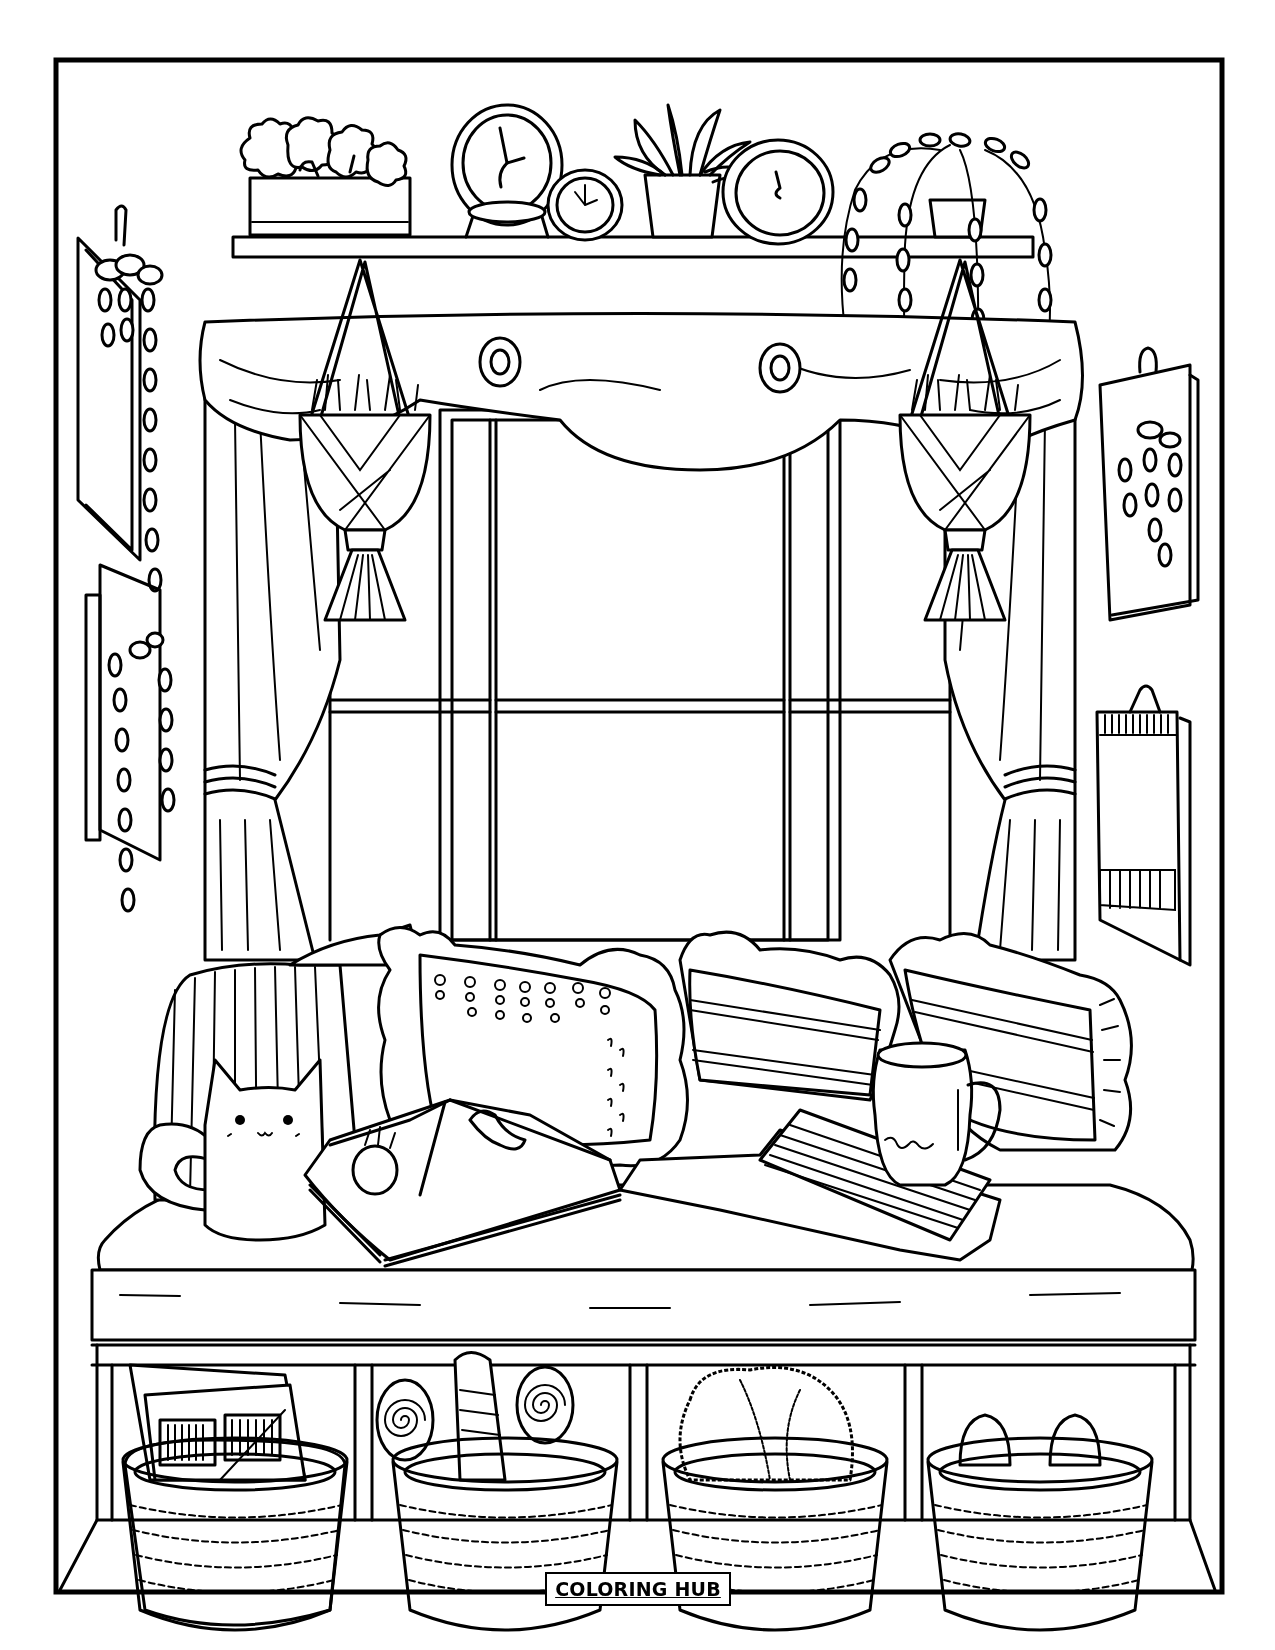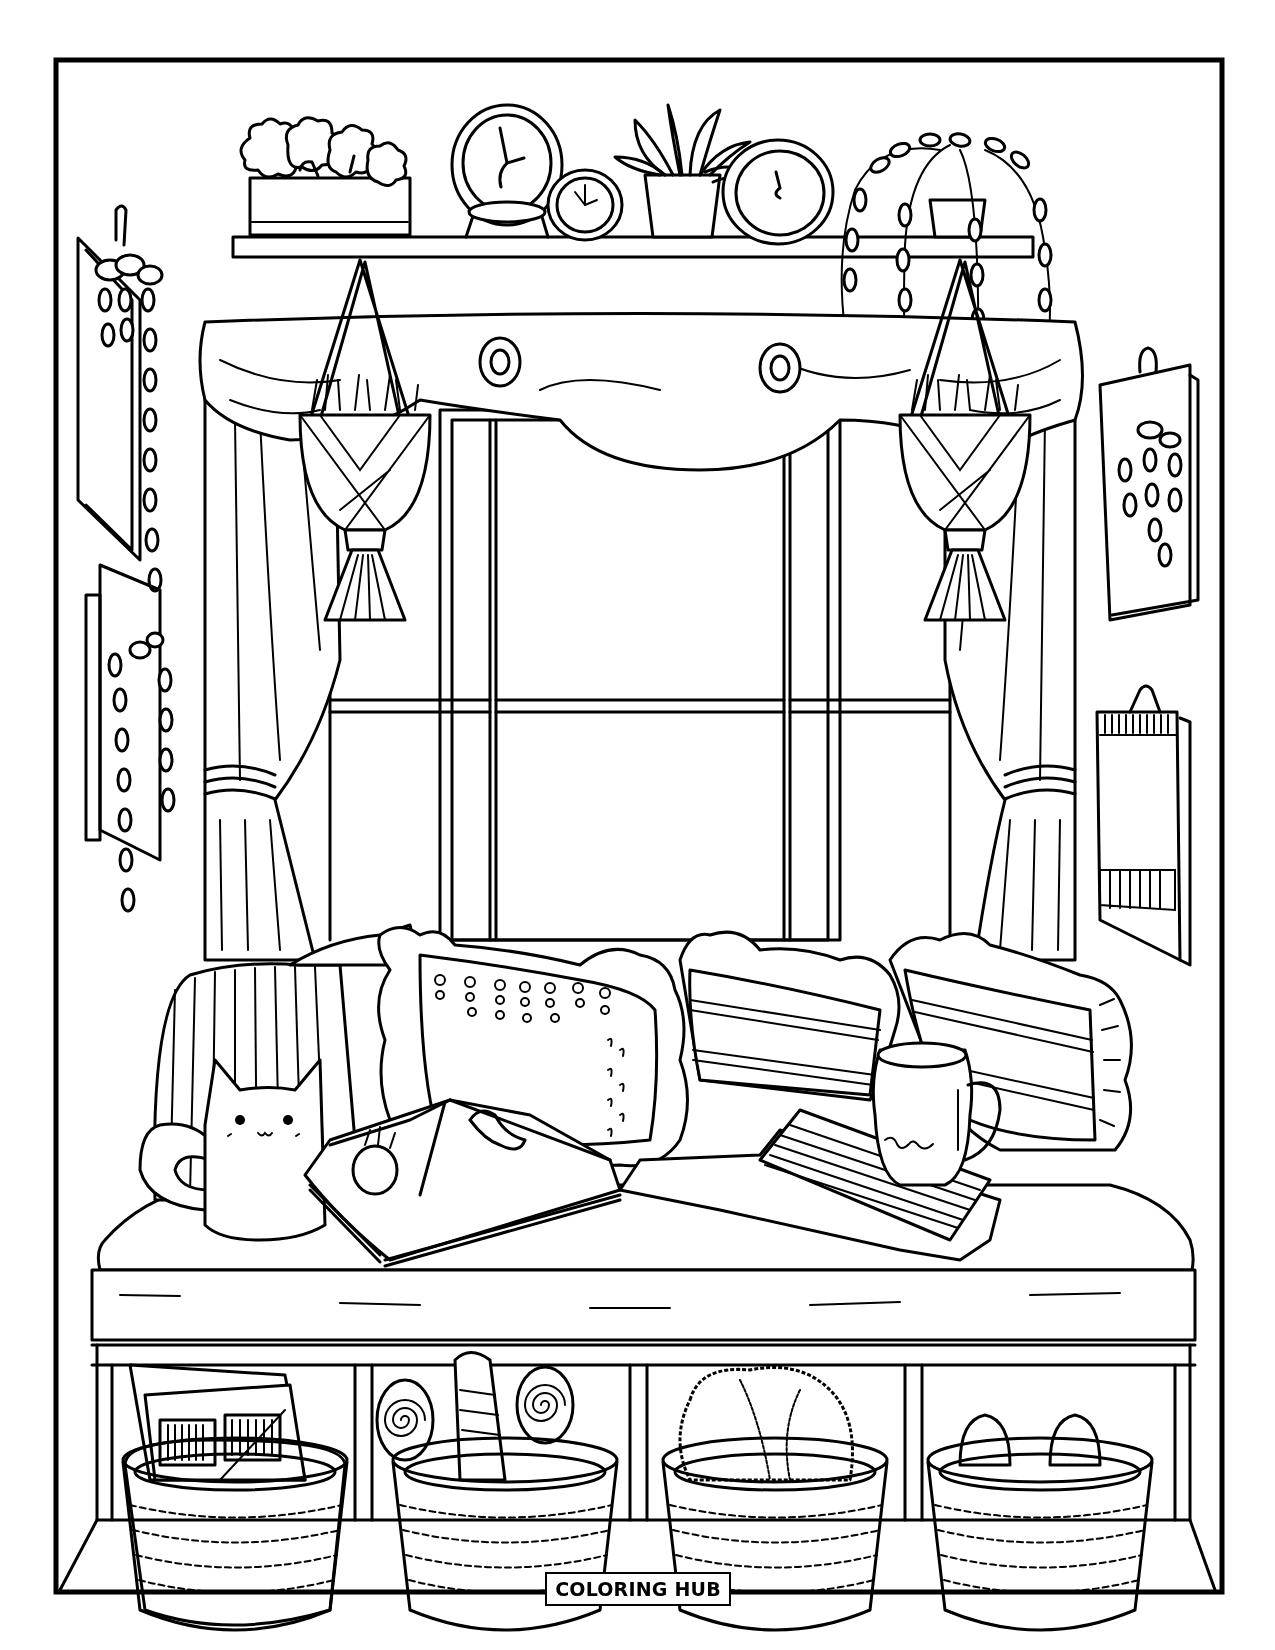--- a/index.html
+++ b/index.html
@@ -4,21 +4,21 @@
 <style>
   html,body{margin:0;padding:0;background:#ffffff;}
   body{width:1275px;height:1650px;position:relative;overflow:hidden;font-family:"DejaVu Sans",sans-serif;}
   #art{position:absolute;left:0;top:0;width:1275px;height:1650px;}
   .ln{fill:none;stroke:#000;stroke-width:3;stroke-linejoin:round;stroke-linecap:round;}
   .lt{fill:none;stroke:#000;stroke-width:2;stroke-linecap:round;}
   .fw{fill:#fff;stroke:#000;stroke-width:3;stroke-linejoin:round;}
   .fb{fill:#000;}
   .logo{position:absolute;left:545px;top:1572px;width:186px;height:34px;border:2px solid #000;background:#fff;
         display:flex;align-items:center;justify-content:center;box-sizing:border-box;
-        font-family:"DejaVu Sans",sans-serif;font-weight:bold;font-size:19px;letter-spacing:0.2px;color:#000;}
+        font-family:"DejaVu Sans",sans-serif;font-weight:bold;font-size:19px;letter-spacing:0.2px;color:#000;text-decoration:underline;}
 </style>
 </head>
 <body>
 
 <svg id="art" viewBox="0 0 1275 1650" xmlns="http://www.w3.org/2000/svg">
 
   <rect x="56" y="60" width="1166" height="1532" fill="none" stroke="#000" stroke-width="5"></rect>
 
   <g>
     <rect class="fw" x="233" y="237" width="800" height="20"></rect>

